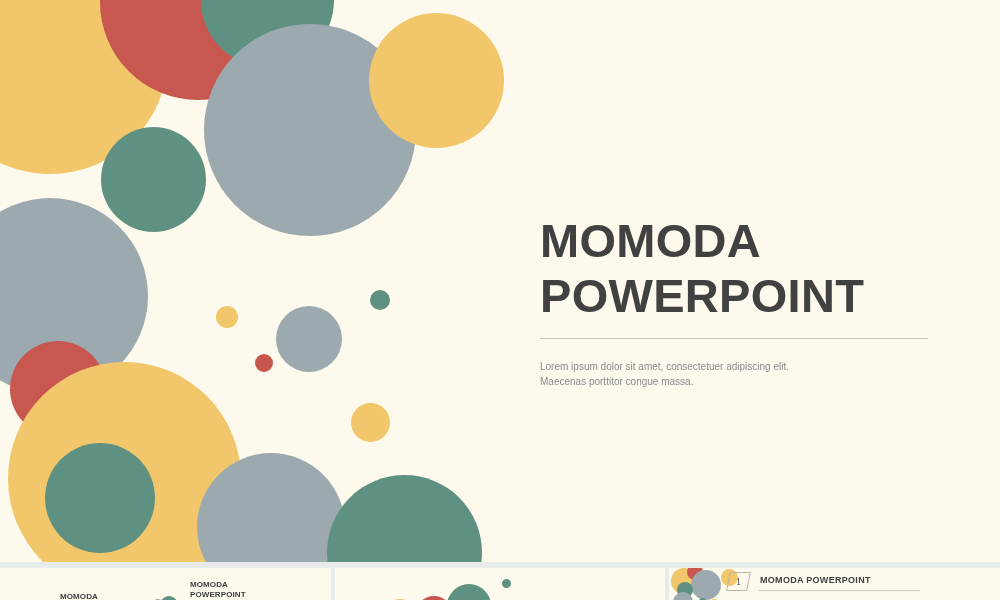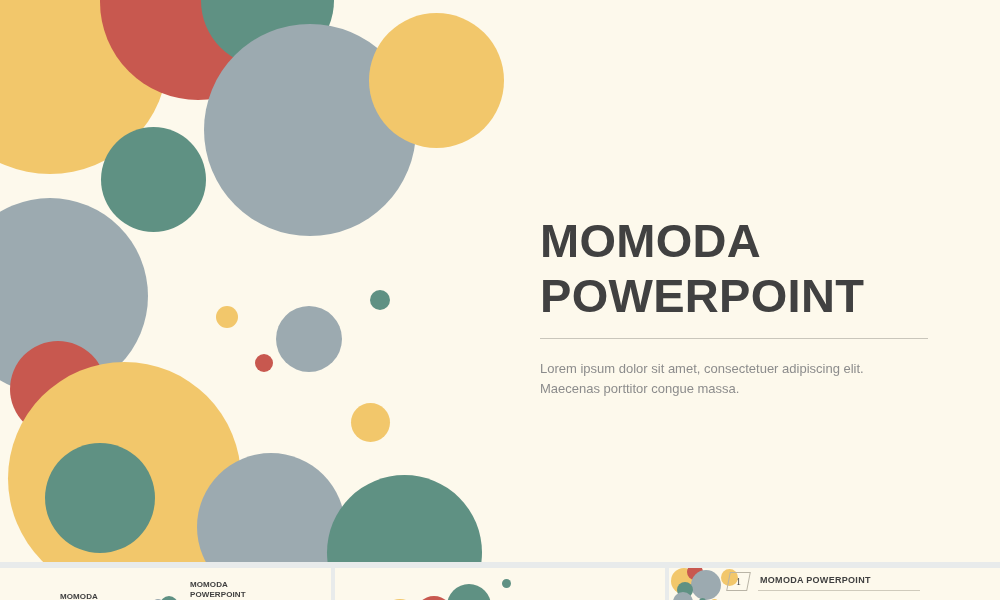--- a/index.html
+++ b/index.html
@@ -55,21 +55,21 @@
     white-space: pre-line;
   }
   .title-rule {
     margin-top: 14px;
     width: 388px;
     height: 1px;
     background: #c9c6bb;
   }
   .slide-subtitle {
     margin-top: 20px;
-    font-size: 13px;
+    font-size: 10px;
     line-height: 1.55;
     color: #8c8c8c;
     width: 360px;
     white-space: pre-line;
   }
 
   
   .filmstrip {
     position: absolute;
     left: 0;

